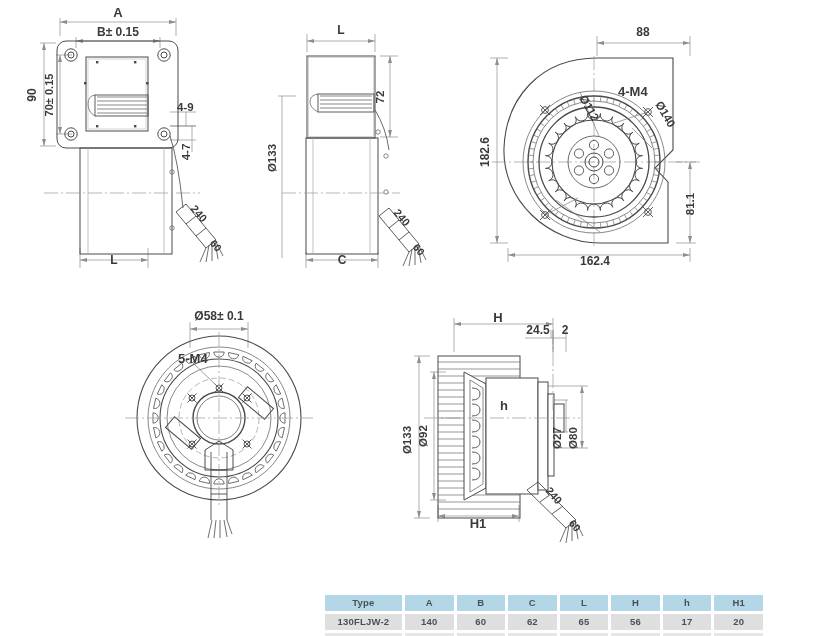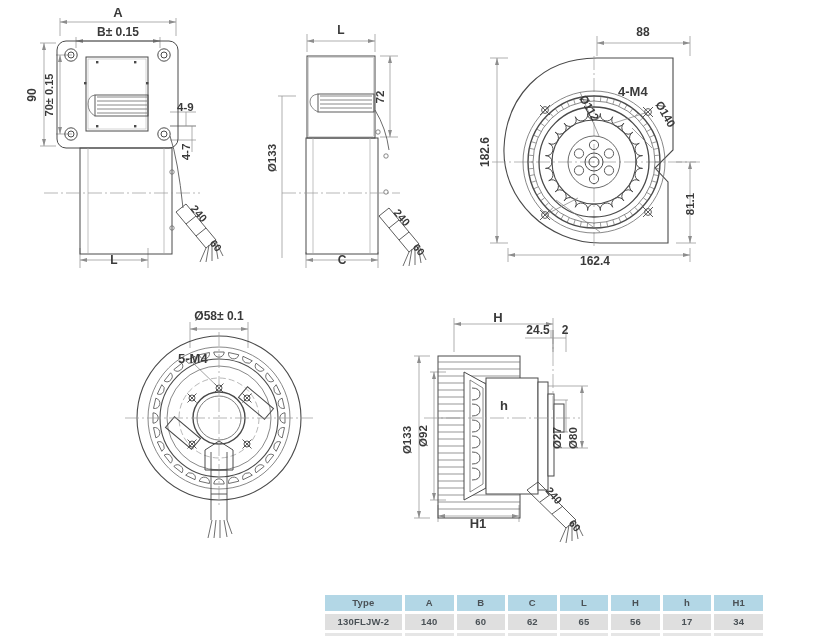--- a/index.html
+++ b/index.html
@@ -634,21 +634,21 @@
     </thead>
     <tbody>
       <tr>
         <td>130FLJW-2</td>
         <td>140</td>
         <td>60</td>
         <td>62</td>
         <td>65</td>
         <td>56</td>
         <td>17</td>
-        <td>34</td>
+        <td>20</td>
       </tr>
       <tr class="ghost">
         <td></td>
           <td></td>
         <td></td>
           <td></td>
         <td></td>
           <td></td>
         <td></td>
           <td></td>

